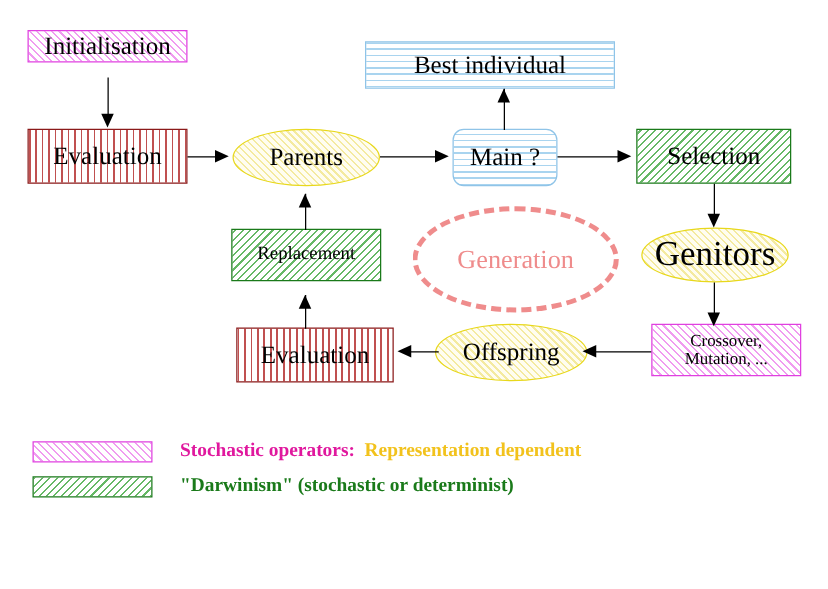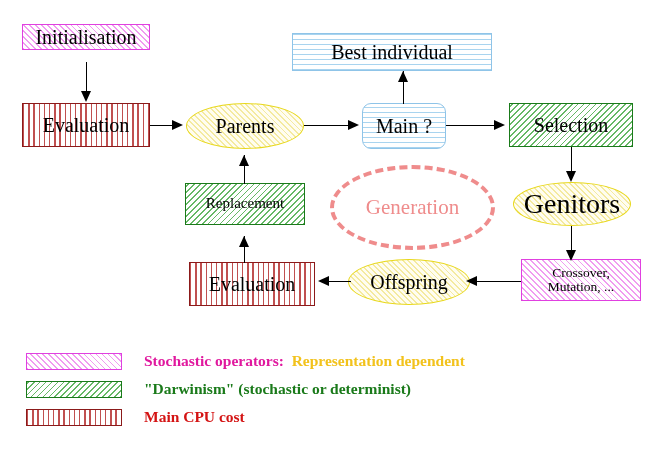--- a/index.html
+++ b/index.html
@@ -217,21 +217,17 @@
       <div class="swatch fill-magenta"></div>
       <div class="legend-text c-magenta">Stochastic operators:</div>
       <div class="legend-text c-gold">  Representation dependent</div>
     </div>
 
     <div class="legend-row">
       <div class="swatch fill-green"></div>
       <div class="legend-text c-green">"Darwinism" (stochastic or determinist)</div>
     </div>
 
-    <div class="legend-row">
-      <div class="swatch fill-red"></div>
-      <div class="legend-text c-red">Main CPU cost</div>
-    </div>
 
 
   </div>
 
 </div>
 
 </body></html>

